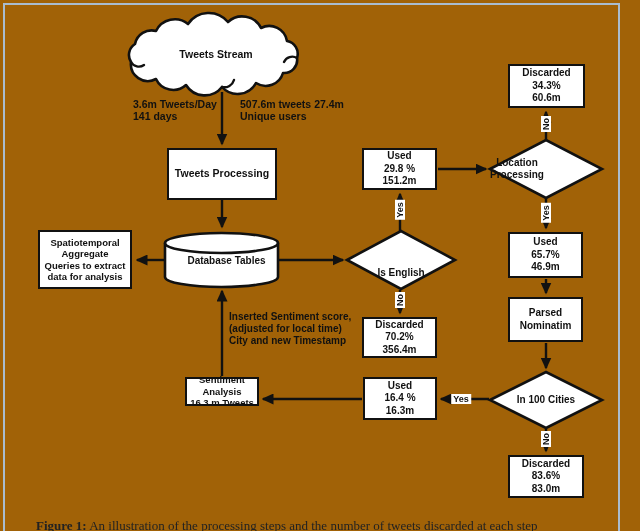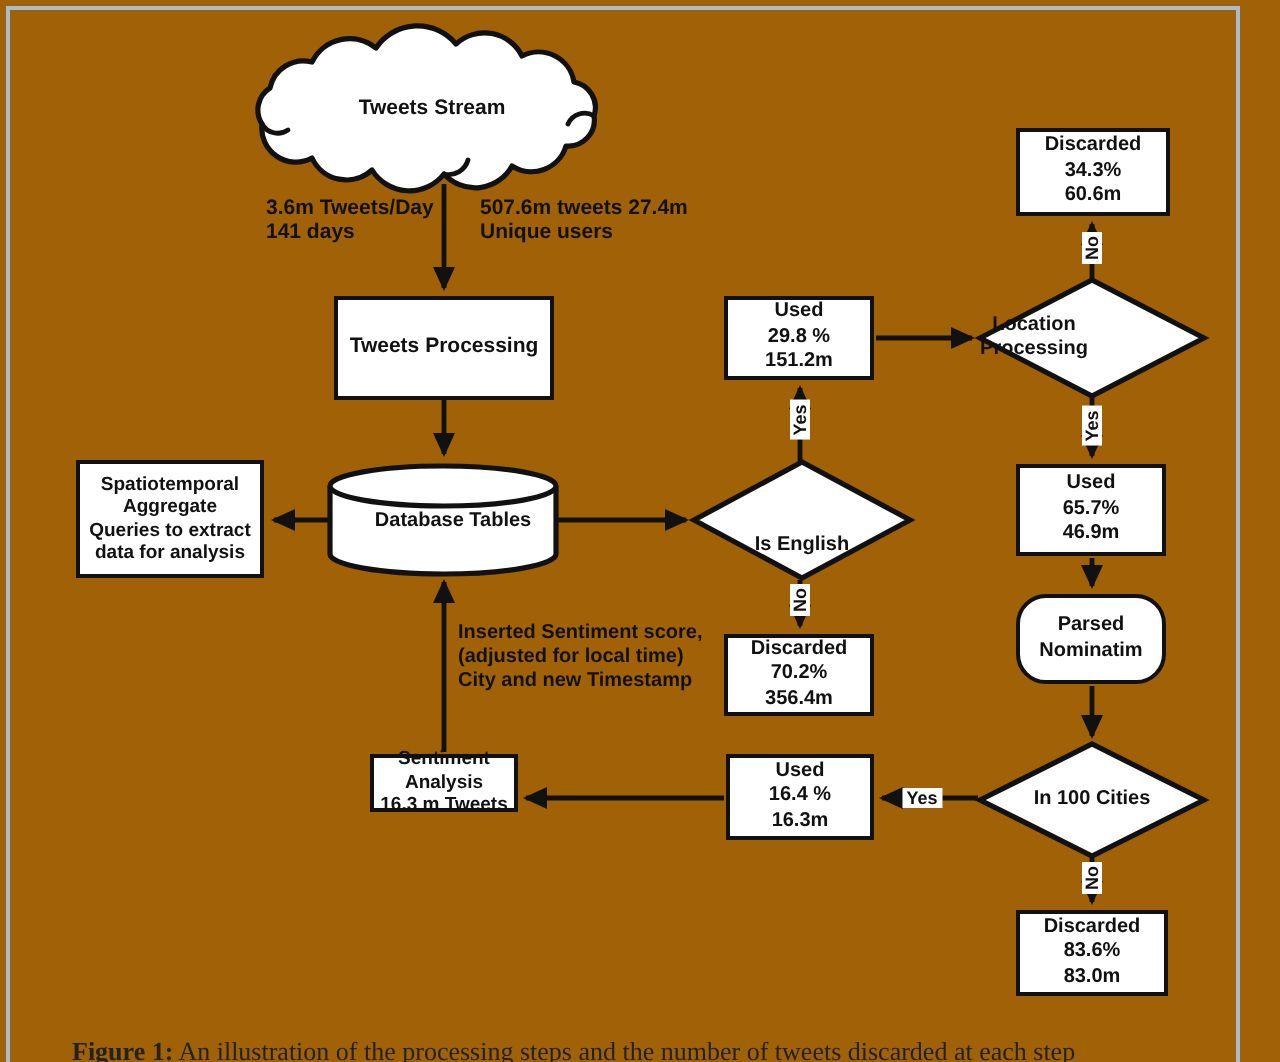--- a/index.html
+++ b/index.html
@@ -142,21 +142,21 @@
     <div>34.3%</div>
     <div>60.6m</div>
   </div>
 
   <div class="node" style="left:508px; top:232px; width:75px; height:46px;">
     <div>Used</div>
     <div>65.7%</div>
     <div>46.9m</div>
   </div>
 
-  <div class="node" style="left:508px; top:297px; width:75px; height:45px;border-radius:15px;">
+  <div class="node" style="left:508px; top:297px; width:75px; height:45px;">
     <div>Parsed</div>
     <div>Nominatim</div>
   </div>
 
   <div class="node" style="left:508px; top:455px; width:76px; height:43px;">
     <div>Discarded</div>
     <div>83.6%</div>
     <div>83.0m</div>
   </div>
 

